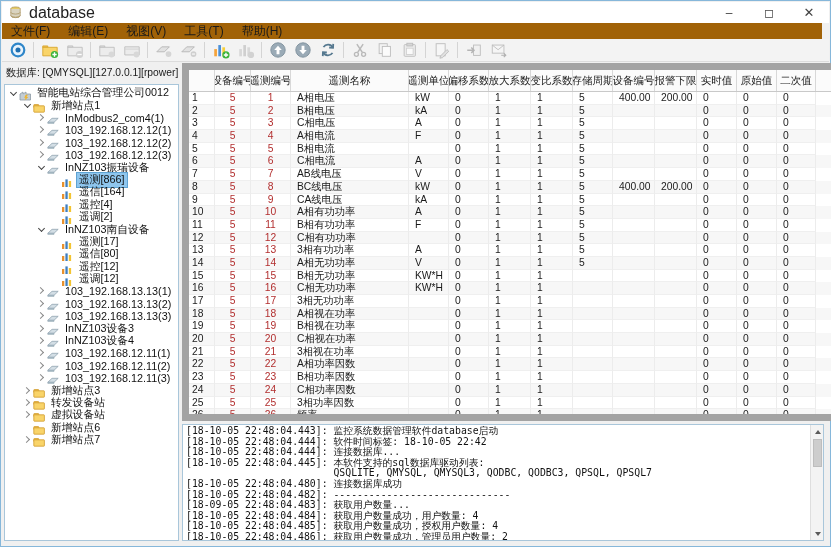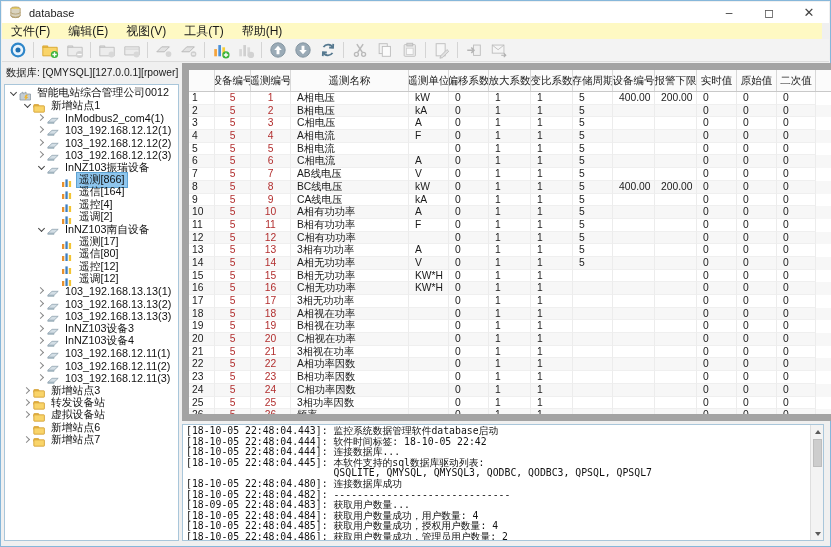--- a/index.html
+++ b/index.html
@@ -2,27 +2,27 @@
 <html><head>
 <meta charset="utf-8">
 <style>
   * { margin:0; padding:0; box-sizing:border-box; }
   html,body { width:831px; height:547px; font-family:"Liberation Sans","DejaVu Sans",sans-serif; background:#e8e8e8; overflow:hidden; }
   .window { position:absolute; inset:0; width:831px; height:547px; background:#f0f0f0; border:1px solid #86b7da; }
 
   
   .titlebar { position:absolute; left:1px; top:1px; right:1px; height:21px; background:#ffffff; display:flex; align-items:center; }
   .app-icon { width:15px; height:15px; margin-left:6px; }
-  .title-text { font-size:11px; color:#222; margin-left:6px; }
+  .title-text { font-size:16px; color:#222; margin-left:6px; }
   .win-controls { position:absolute; right:0; top:0; height:21px; display:flex; }
   .win-btn { width:40px; height:21px; display:flex; align-items:center; justify-content:center; font-size:12px; color:#444; }
   .win-btn.close { font-size:13px; }
 
   
-  .menubar { position:absolute; left:1px; top:22px; right:8px; height:16px; background:#fef9c3; display:flex; align-items:center; }
+  .menubar { position:absolute; left:1px; top:22px; right:8px; height:16px; background:#a16207; display:flex; align-items:center; }
   .menu-item { font-size:12px; color:#1a1a1a; padding:1px 9px; }
 
   
   .toolbar { position:absolute; left:1px; top:38px; right:1px; height:23px; background:#f3f3f3; border-bottom:1px solid #dcdcdc; display:flex; align-items:center; padding-left:3px; }
   .tb-btn { width:25px; height:21px; display:flex; align-items:center; justify-content:center; flex:none; }
   .tb-btn svg { width:18px; height:18px; }
   .tb-sep { width:1px; height:16px; background:#d4d4d4; margin:0 3px; flex:none; }
 
   
   .sidebar { position:absolute; left:3px; top:62px; width:175px; bottom:5px; }

